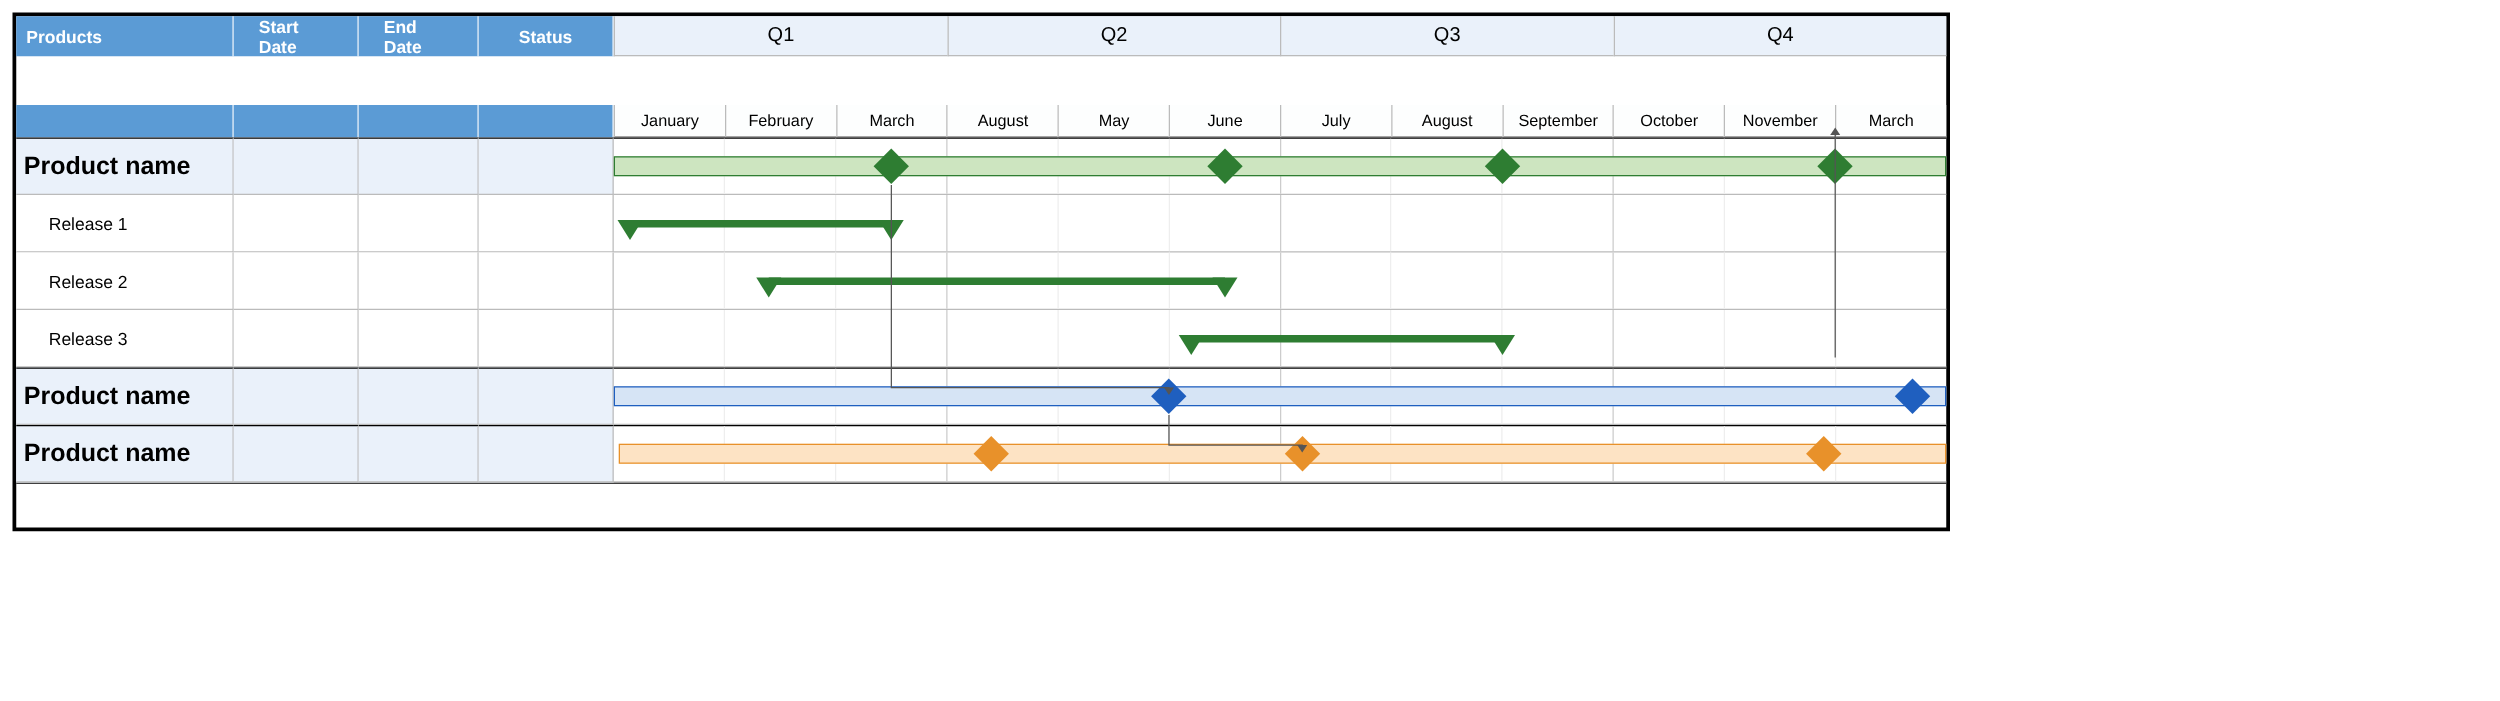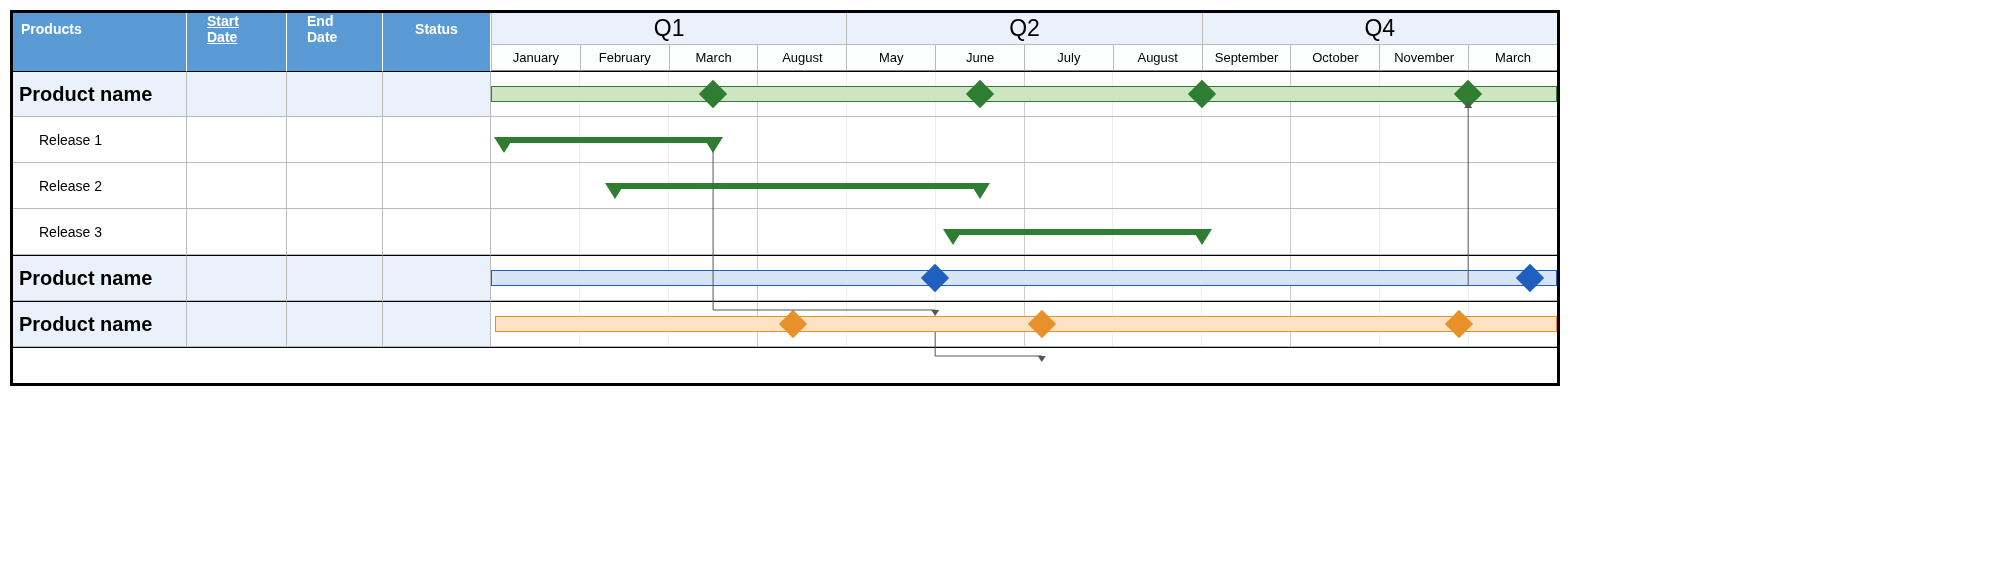--- a/index.html
+++ b/index.html
@@ -14,53 +14,53 @@
     border: 3px solid #000;
     width: 1550px;
     position: relative;
     background: #fff;
   }
   .header-row, .subheader-row, .body-row {
     display: flex;
     width: 100%;
   }
   .header-row { height: 32px; }
-  .subheader-row { height: 26px; }
+  .subheader-row { height: 26px; margin-top: 39px; }
   .body-row { height: 46px; position: relative; }
   .footer-row { height: 36px; border-top: 1px solid #000; }
 
   
   .lcol {
     border-right: 1px solid #fff;
     background: #5b9bd5;
     color: #fff;
     font-weight: bold;
     display: flex;
     align-items: center;
     justify-content: center;
     padding: 4px 20px;
   }
   .lcol.products { width: 174px; justify-content: flex-start; padding-left: 8px;}
-  .lcol.start    { width: 100px; text-decoration: underline; }
+  .lcol.start    { width: 100px; }
   .lcol.end      { width: 96px; }
   .lcol.status   { width: 108px; }
 
   
   .subheader-row .lcol { border-top: none; }
 
   
   .qcell {
     flex: 1;
     background: #eaf1fa;
     border-left: 1px solid #bbb;
     border-bottom: 1px solid #bbb;
     display: flex;
     align-items: center;
     justify-content: center;
-    font-size: 23px;
+    font-size: 16px;
   }
   
   .mcell {
     background: #fdfefe;
     border-left: 1px solid #bbb;
     border-bottom: 1px solid #888;
     display: flex;
     align-items: center;
     justify-content: center;
     font-size: 13px;
@@ -169,20 +169,21 @@
 
 <div class="gantt">
 
   <div class="header-row">
     <div class="lcol products">Products</div>
     <div class="lcol start">Start Date</div>
     <div class="lcol end">End Date</div>
     <div class="lcol status">Status</div>
     <div class="qcell">Q1</div>
     <div class="qcell">Q2</div>
+    <div class="qcell">Q3</div>
     <div class="qcell">Q4</div>
   </div>
   <div class="subheader-row">
     <div class="lcol products"></div>
     <div class="lcol start"></div>
     <div class="lcol end"></div>
     <div class="lcol status"></div>
     <div class="mcell">January</div>
     <div class="mcell">February</div>
     <div class="mcell">March</div>

